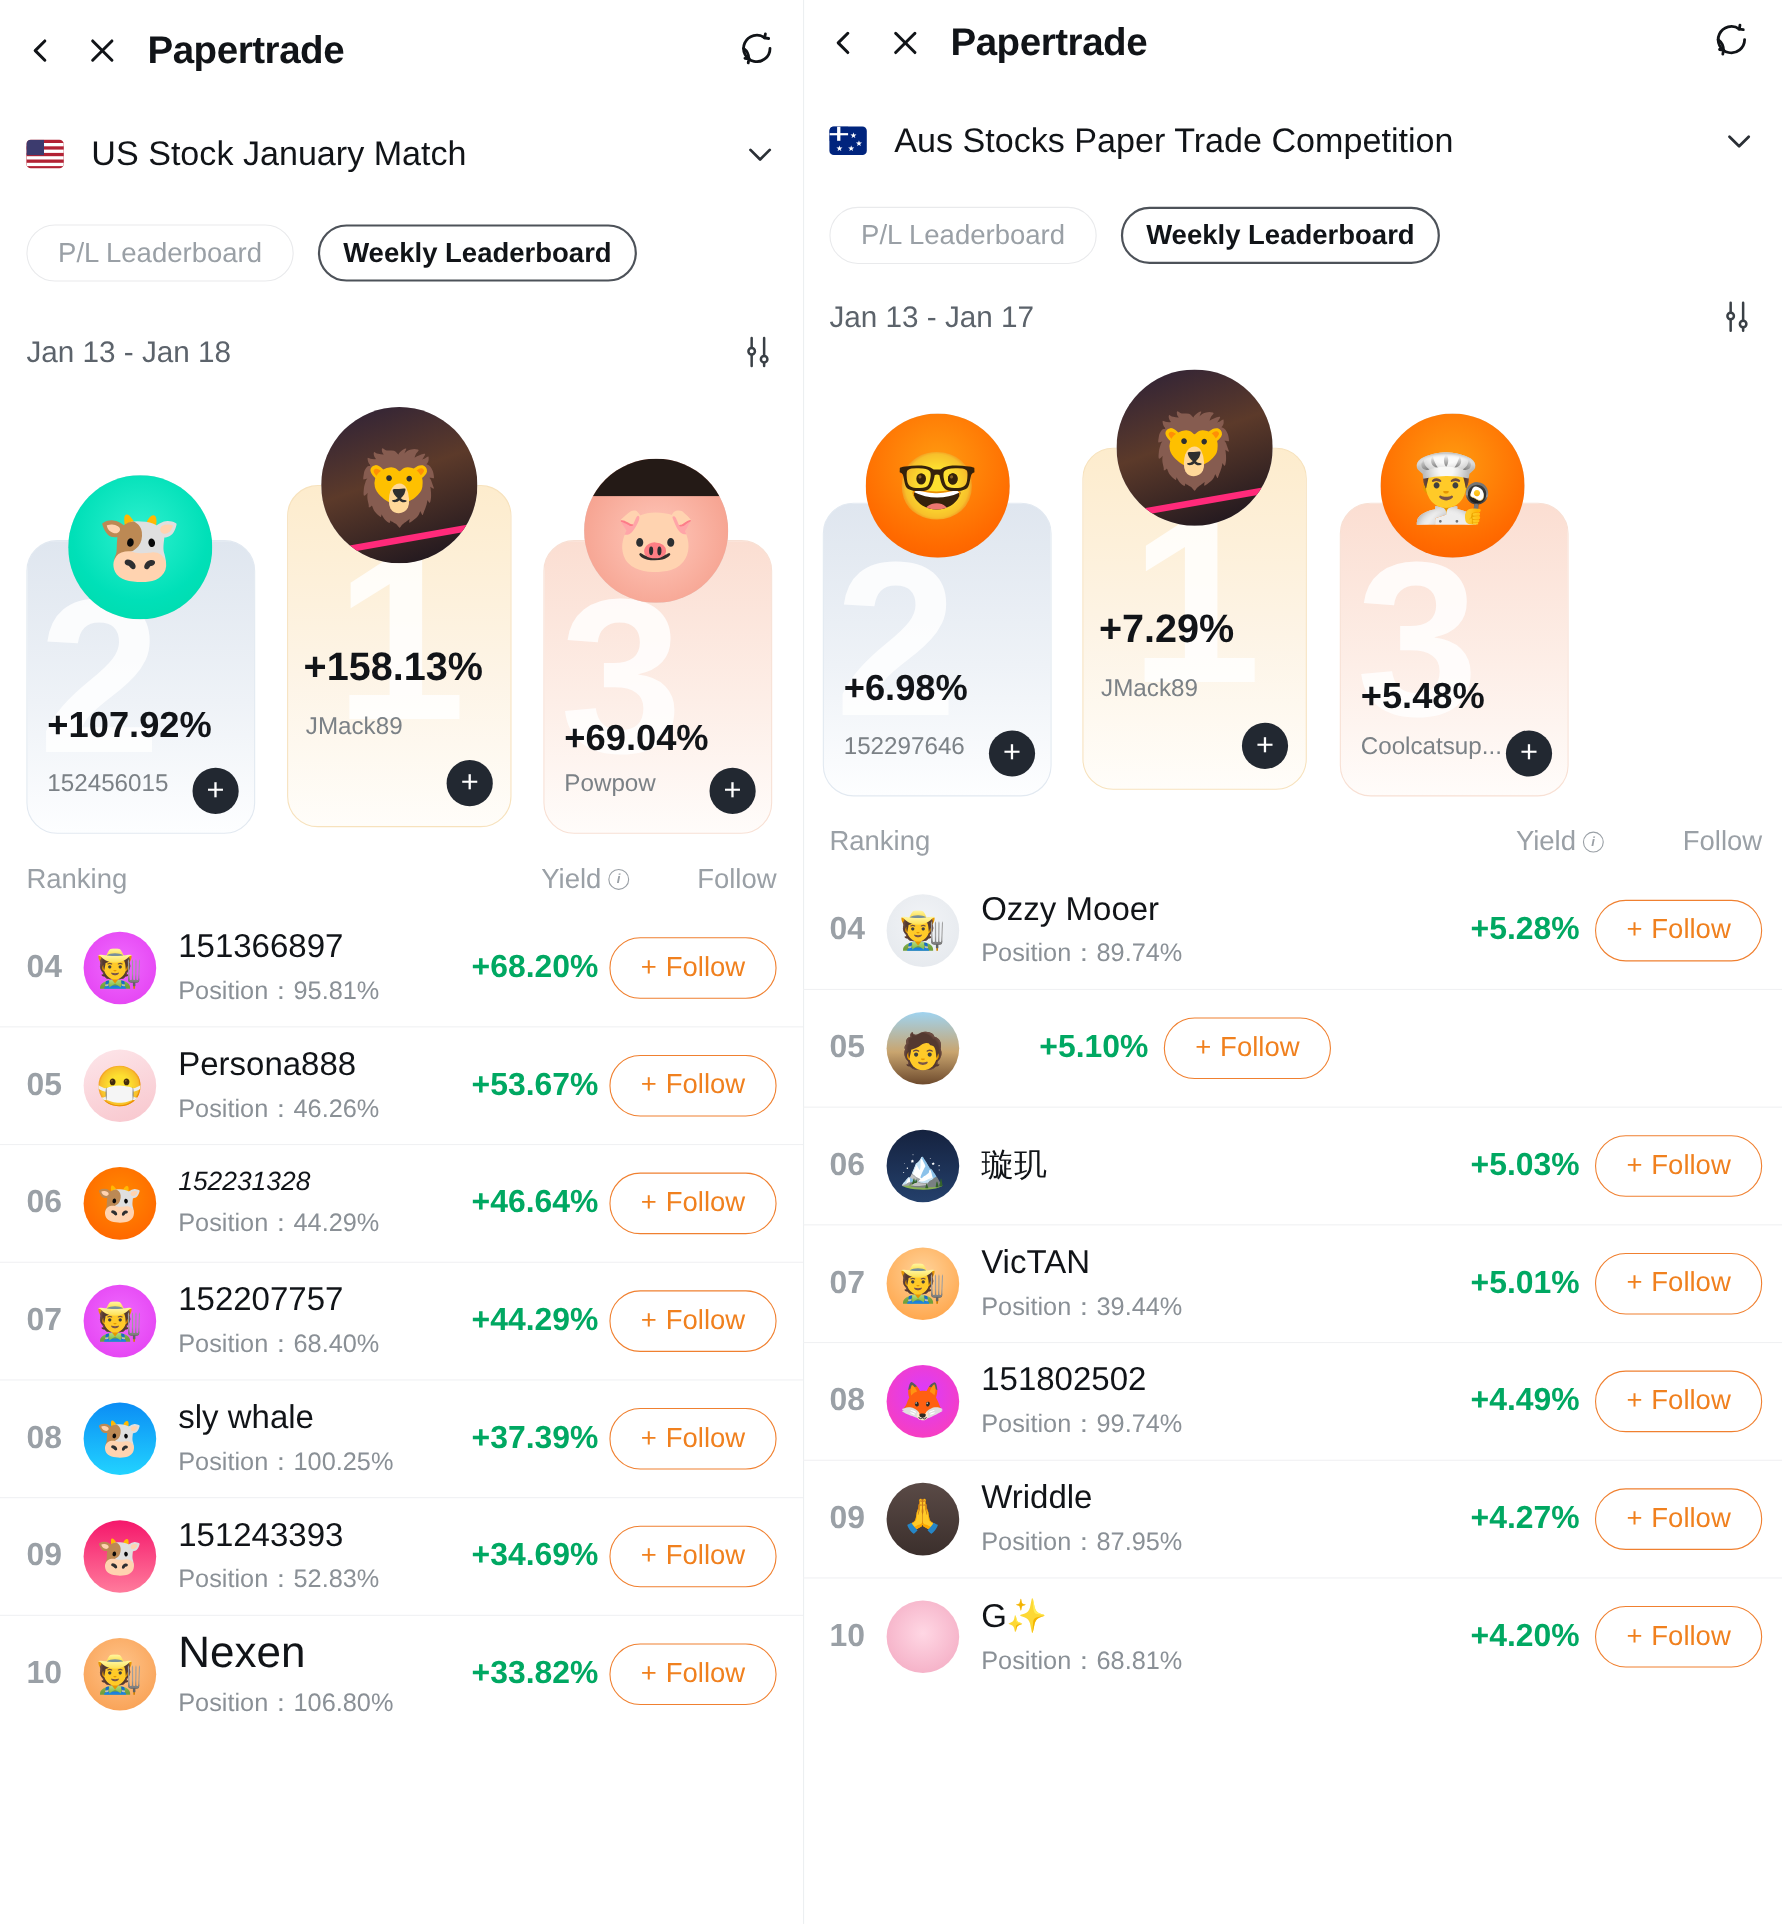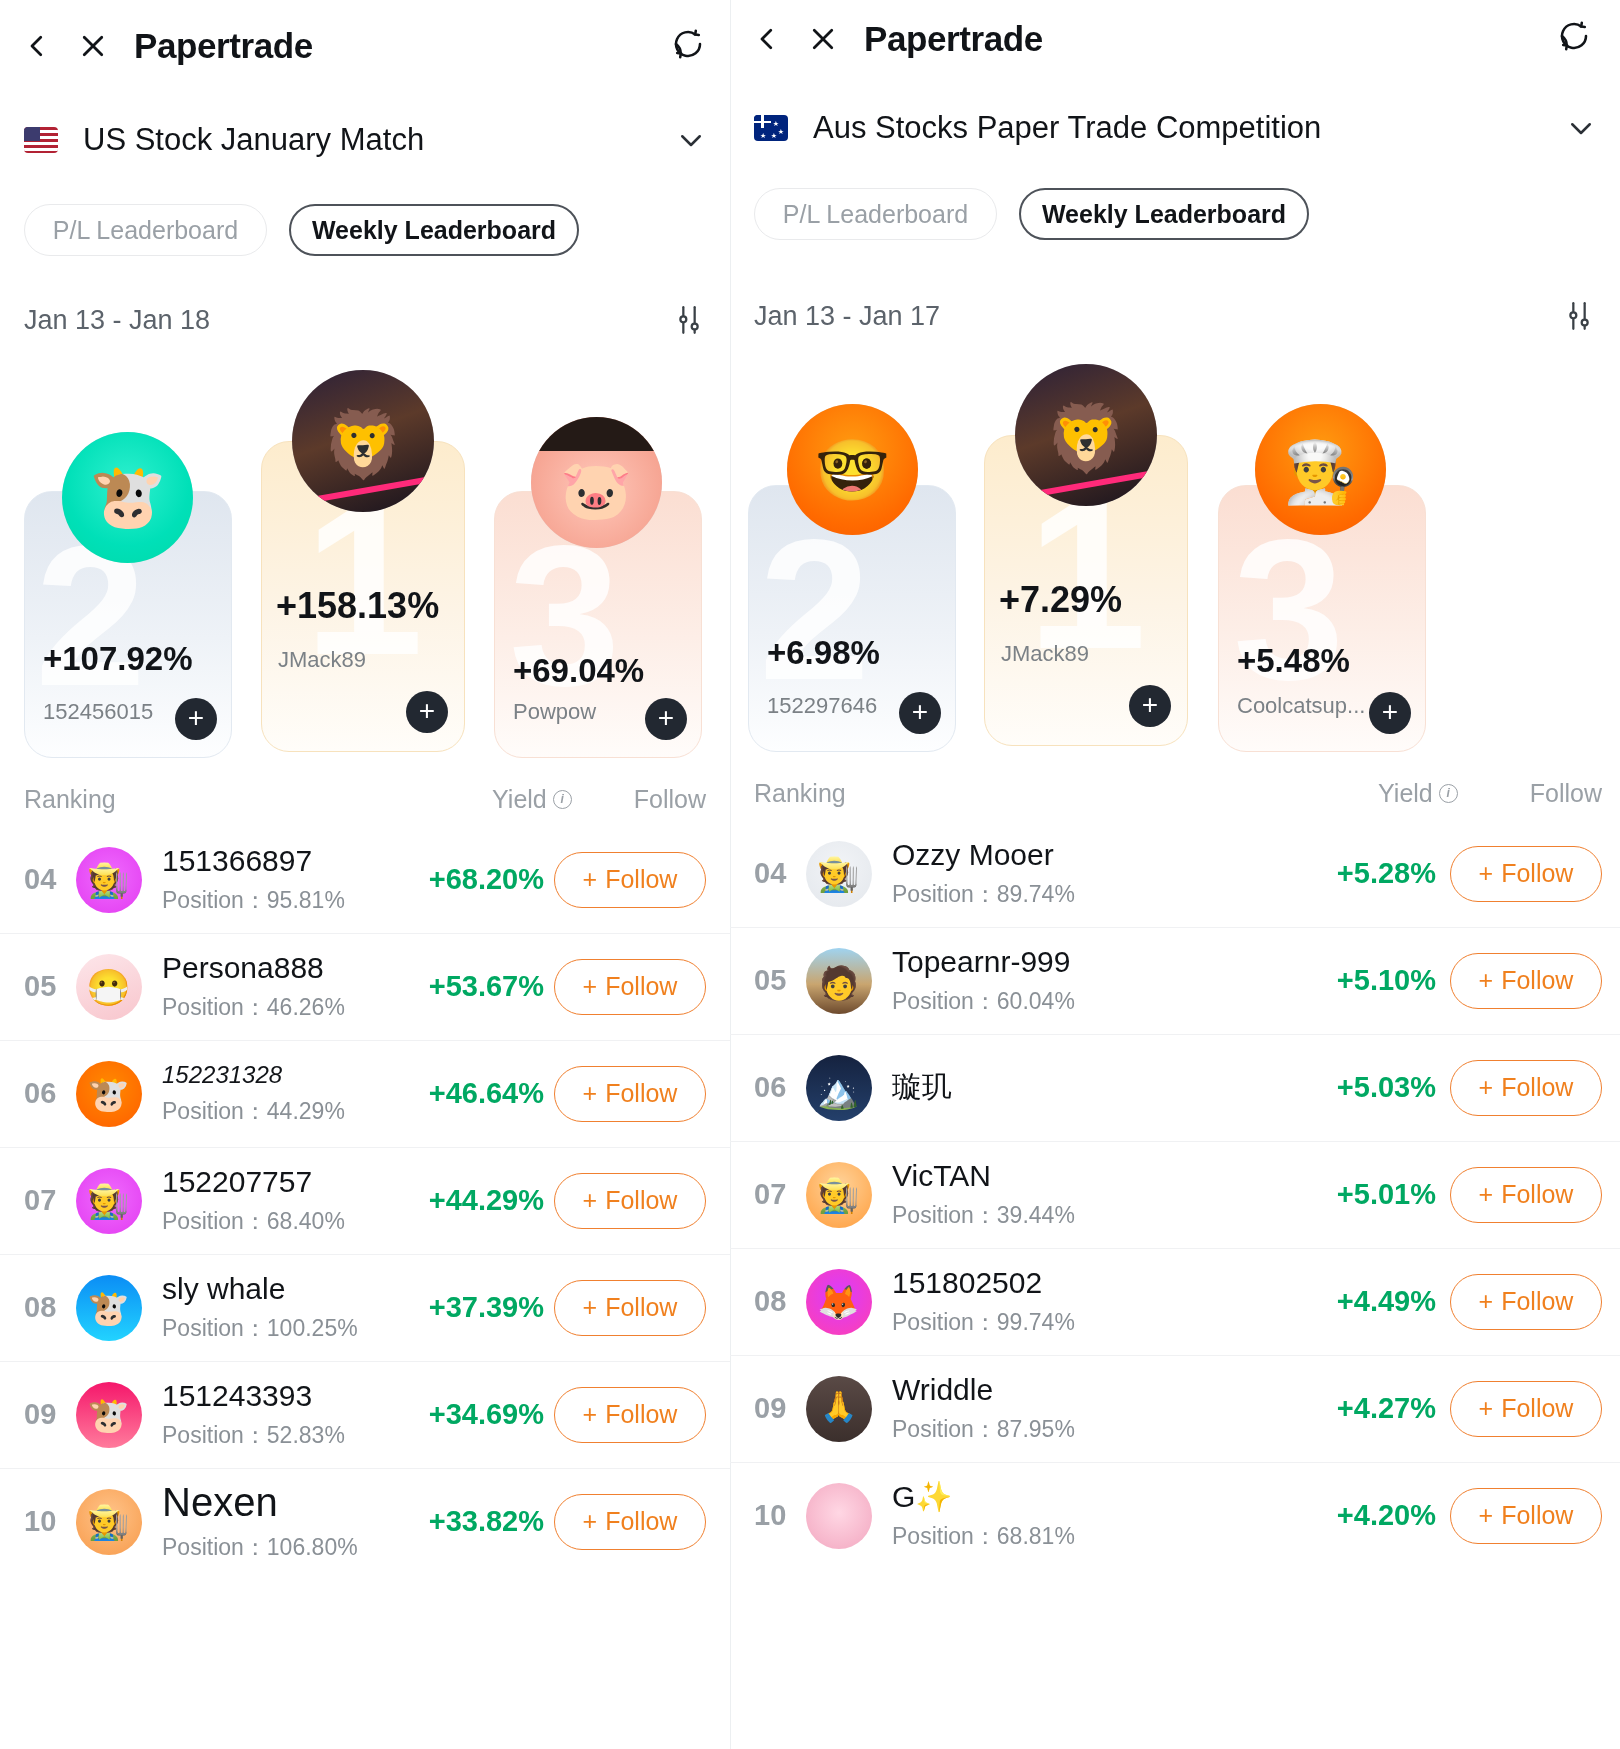--- a/index.html
+++ b/index.html
@@ -379,21 +379,21 @@
 
     <div class="tabs" style="padding:0 24px; gap:22px; margin-top:34px;">
       <div class="tab tab-inactive" style="width:243px; height:52px; font-size:25px;">
         <span>P/L Leaderboard</span>
       </div>
       <div class="tab tab-active" style="width:290px; height:52px; font-size:25px;">
         <span>Weekly Leaderboard</span>
       </div>
     </div>
 
-    <div class="date-row" style="padding:0 24px; margin-top:56px; height:40px;">
+    <div class="date-row" style="padding:0 24px; margin-top:28px; height:40px;">
       <span class="date-label" style="font-size:27px;">Jan 13 - Jan 17</span>
       <span class="icon-btn">
         <svg class="sliders" viewBox="0 0 24 24" fill="none" stroke="#3a4046" stroke-width="1.6" stroke-linecap="round">
           <line x1="8" y1="3" x2="8" y2="9"></line>
             <line x1="8" y1="14" x2="8" y2="21"></line>
             <circle cx="8" cy="11.5" r="2.1"></circle>
           <line x1="16" y1="3" x2="16" y2="14"></line>
             <line x1="16" y1="19" x2="16" y2="21"></line>
             <circle cx="16" cy="16.6" r="2.1"></circle>
         </svg>
@@ -463,24 +463,20 @@
             <span class="pl">+</span>
             <span>Follow</span>
           </span>
       </div>
 
       <div class="row" style="height:107px; padding:0 18px 0 24px;">
         <span class="rank-num" style="width:52px; font-size:29px;">05</span>
         <span class="avatar-sm" style="width:66px;height:66px;margin-right:20px;background:linear-gradient(180deg,#9fd3f0 0%,#c9a56f 55%,#6d4a2d 100%);">
             <span style="position:absolute;left:50%;top:54%;transform:translate(-50%,-50%);font-size:32px;">🧑</span>
           </span>
-        <span class="who">
-          <div class="nm" style="font-size:30px;">Topearnr-999</div>
-          <div class="pos" style="font-size:23px; margin-top:7px;"><span>Position：</span><span>60.04%</span></div>
-        </span>
         <span class="yield" style="font-size:29px; width:152px;">+5.10%</span>
         <span class="follow-btn" style="width:152px;height:56px;font-size:25px;margin-left:14px;">
             <span class="pl">+</span>
             <span>Follow</span>
           </span>
       </div>
 
       <div class="row" style="height:107px; padding:0 18px 0 24px;">
         <span class="rank-num" style="width:52px; font-size:29px;">06</span>
         <span class="avatar-sm" style="width:66px;height:66px;margin-right:20px;background:linear-gradient(180deg,#15223f,#24406b);">

